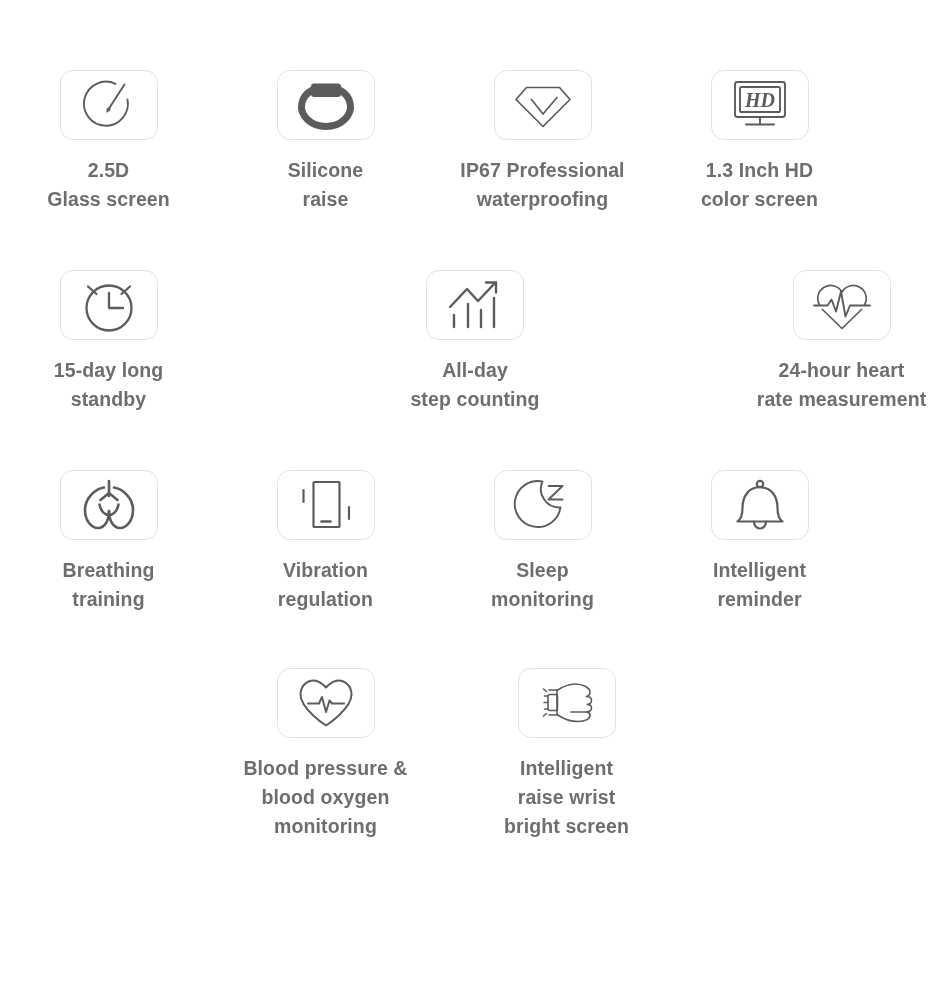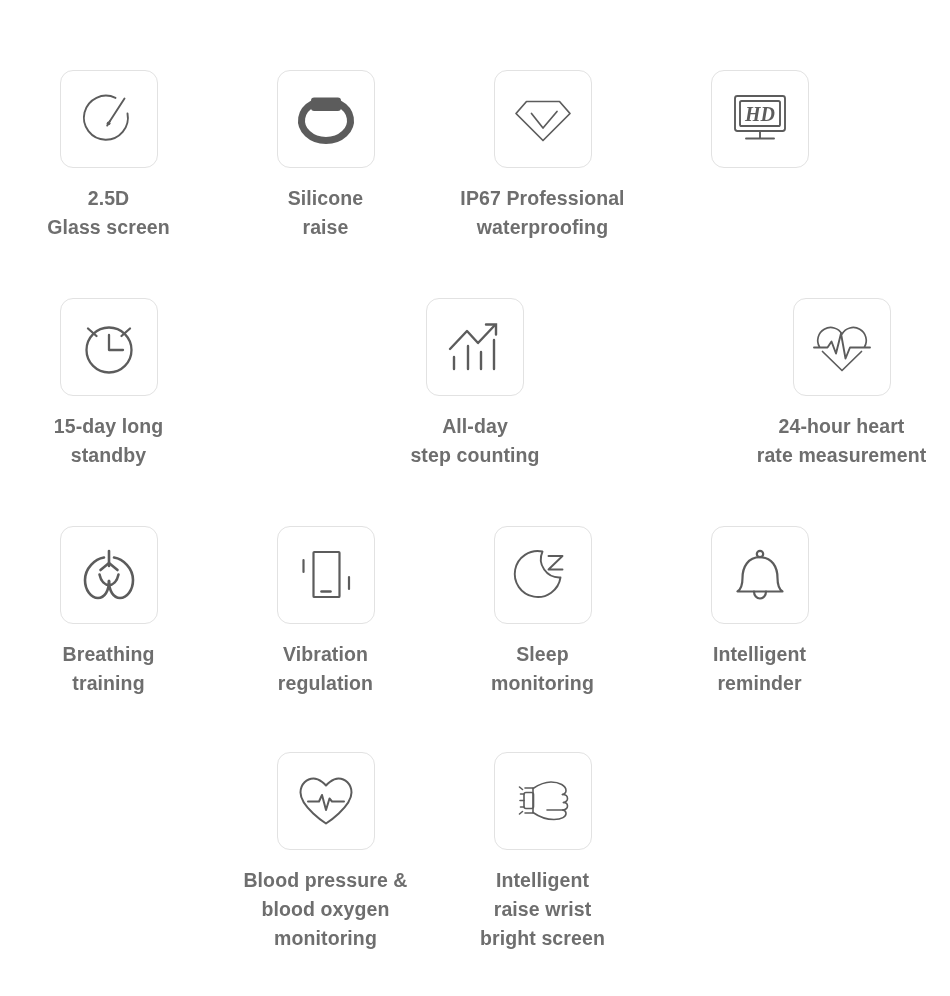--- a/index.html
+++ b/index.html
@@ -25,32 +25,32 @@
 
   .feature-row {
     display: flex;
     justify-content: flex-start;
     align-items: flex-start;
   }
 
   .row-1 { padding-top: 70px; }
   .row-2 { padding-top: 56px; justify-content: space-between; }
   .row-3 { padding-top: 56px; }
-  .row-4 { padding-top: 54px; padding-left: 217px; }
+  .row-4 { padding-top: 54px; padding-left: 217px; gap: 24px; }
 
   .feature-cell {
     width: 217px;
     display: flex;
     flex-direction: column;
     align-items: center;
   }
 
   .icon-box {
     width: 98px;
-    height: 98px;
+    height: 70px;
     border: 1px solid #e2e2e2;
     border-radius: 13px;
     background: #ffffff;
     display: flex;
     align-items: center;
     justify-content: center;
     box-sizing: border-box;
   }
 
   .icon-box svg {
@@ -121,20 +121,22 @@
         <span>
           <svg width="62" height="58" viewBox="0 0 62 58" fill="none" stroke="#5c5c5c" stroke-width="1.9" stroke-linecap="round" stroke-linejoin="round">
             <rect x="6" y="6" width="50" height="35" rx="2.4"></rect>
             <rect x="11" y="11" width="40" height="25" rx="1.6"></rect>
             <path d="M31 41 L31 48"></path>
             <path d="M17 48.5 L45 48.5"></path>
             <text x="31" y="30.5" font-family="'Liberation Serif', serif" font-size="20" font-style="italic" font-weight="700" fill="#5c5c5c" stroke="none" text-anchor="middle">HD</text>
           </svg>
         </span>
       </div>
+      <div class="feature-label">1.3 Inch HD
+color screen</div>
     </div>
 
   </div>
 
   <div class="feature-row row-2">
 
     <div class="feature-cell">
       <div class="icon-box">
         <span>
           <svg width="62" height="60" viewBox="0 0 62 60" fill="none" stroke="#5c5c5c" stroke-width="2.3" stroke-linecap="round" stroke-linejoin="round">

